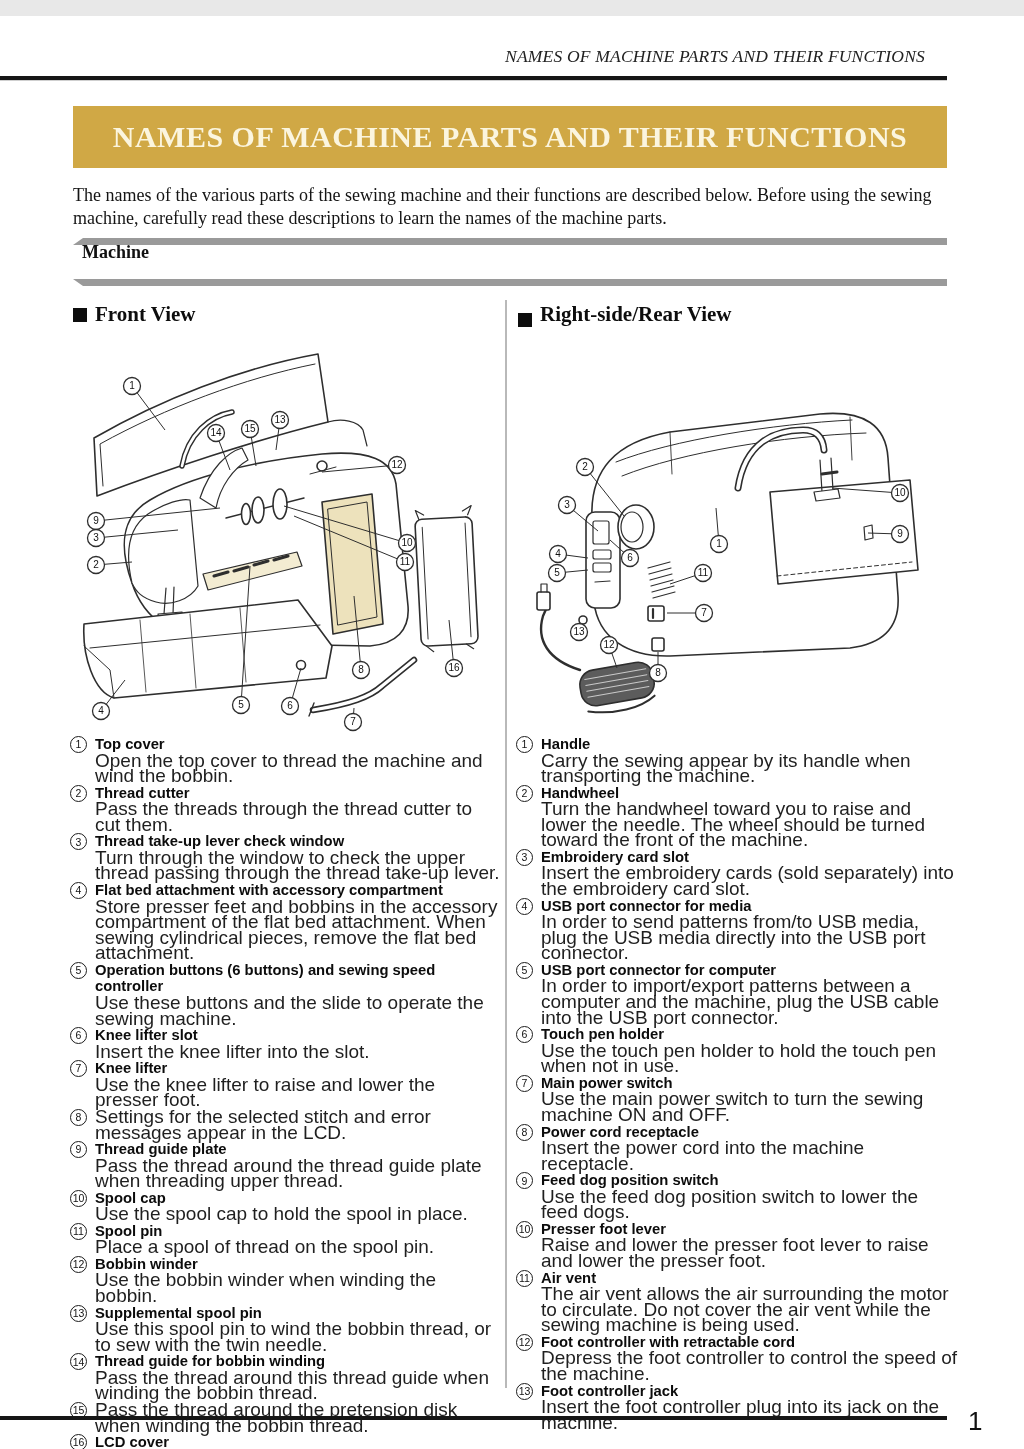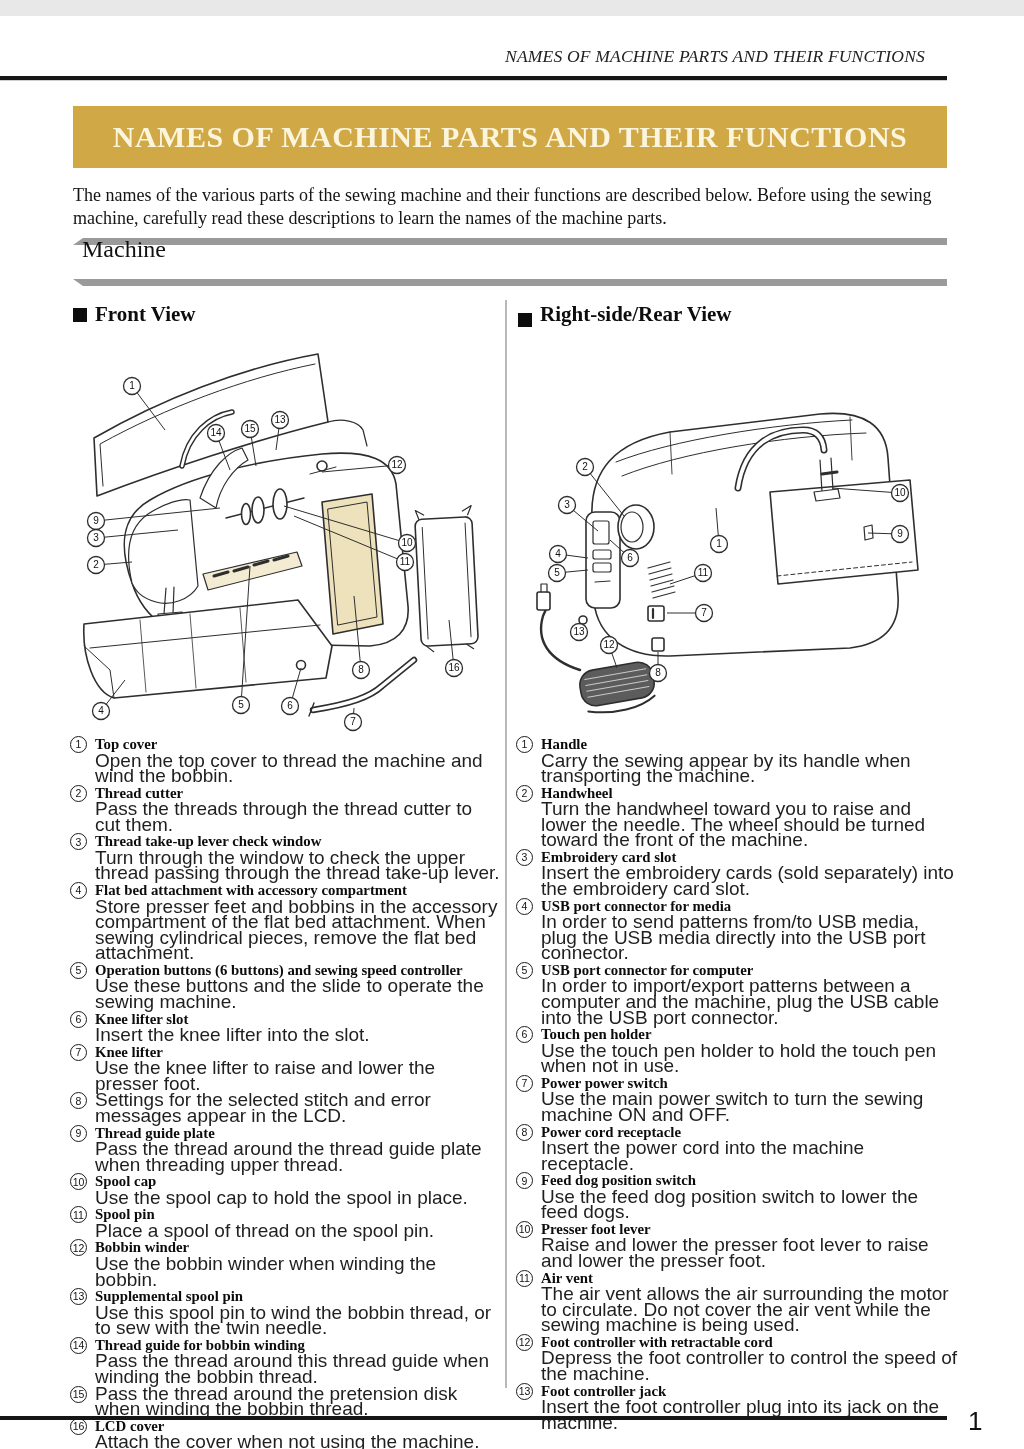--- a/index.html
+++ b/index.html
@@ -28,22 +28,22 @@
   
   .intro{
     position:absolute;top:168px;left:73px;width:876px;
     font-family:"Liberation Serif",serif;font-size:18px;line-height:23px;color:#141414;
   }
   
   .bar{position:absolute;left:73px;width:874px;height:7px;background:#9a9a9a;}
   .bar.top{top:222px;clip-path:polygon(10px 0,100% 0,100% 100%,0 100%);}
   .bar.bottom{top:263px;clip-path:polygon(0 0,100% 0,100% 100%,10px 100%);}
   .section-title{
-    position:absolute;top:220px;left:82px;
-    font-family:"Liberation Serif",serif;font-weight:normal;font-size:24px;color:#111;
+    position:absolute;top:226px;left:82px;
+    font-family:"Liberation Serif",serif;font-weight:bold;font-size:18px;color:#111;
   }
   
   .col-divider{position:absolute;top:284px;left:505px;width:2px;height:1088px;background:#b9b9b9;}
   .col-heading{
     position:absolute;display:flex;align-items:center;gap:8px;
     font-family:"Liberation Serif",serif;font-weight:bold;font-size:21px;color:#0d0d0d;
   }
   .col-heading .sq{width:14px;height:14px;background:#0d0d0d;display:inline-block;}
   #front-heading{top:286px;left:73px;}
   #rear-heading{top:286px;left:518px;align-items:flex-end;}
@@ -60,21 +60,21 @@
   #front-list{top:720px;left:70px;}
   #rear-list{top:720px;left:516px;width:442px;}
   .part-item{display:flex;gap:8px;margin:0 0 1px 0;}
   .cnum{
     flex:0 0 17px;width:17px;height:17px;margin-top:0;
     border:1.4px solid #1c1c1c;border-radius:50%;
     display:flex;align-items:center;justify-content:center;
     font-size:10.5px;line-height:1;color:#111;box-sizing:border-box;
   }
   .part-text{flex:1;}
-  .part-title{font-weight:bold;font-size:14.8px;line-height:16.5px;color:#0c0c0c;font-family:Liberation Serif, serif;}
+  .part-title{font-weight:bold;font-size:14.8px;line-height:16.5px;color:#0c0c0c;}
   .part-desc{font-size:19px;line-height:15.6px;color:#1f1f1f;}
   
   .bottom-rule{position:absolute;top:1400px;left:0;width:947px;height:4px;background:#161616;}
   .page-number{
     position:absolute;top:1390px;left:968px;font-size:26px;color:#111;
     font-family:"Liberation Sans",sans-serif;
   }
 </style>
 </head>
 <body>
@@ -479,21 +479,21 @@
         <span class="cnum">6</span>
         <div class="part-text">
           <div class="part-title">Touch pen holder</div>
           <div class="part-desc">Use the touch pen holder to hold the touch pen when not in use.</div>
         </div>
       </div>
 
       <div class="part-item">
         <span class="cnum">7</span>
         <div class="part-text">
-          <div class="part-title">Power power switch</div>
+          <div class="part-title">Main power switch</div>
           <div class="part-desc">Use the main power switch to turn the sewing machine ON and OFF.</div>
         </div>
       </div>
 
       <div class="part-item">
         <span class="cnum">8</span>
         <div class="part-text">
           <div class="part-title">Power cord receptacle</div>
           <div class="part-desc">Insert the power cord into the machine receptacle.</div>
         </div>

